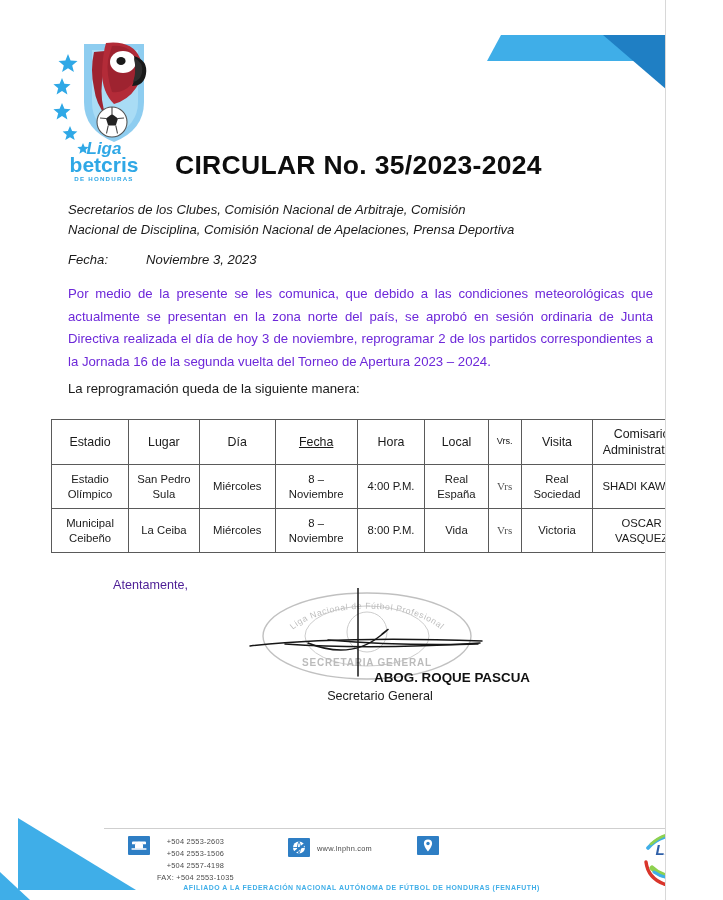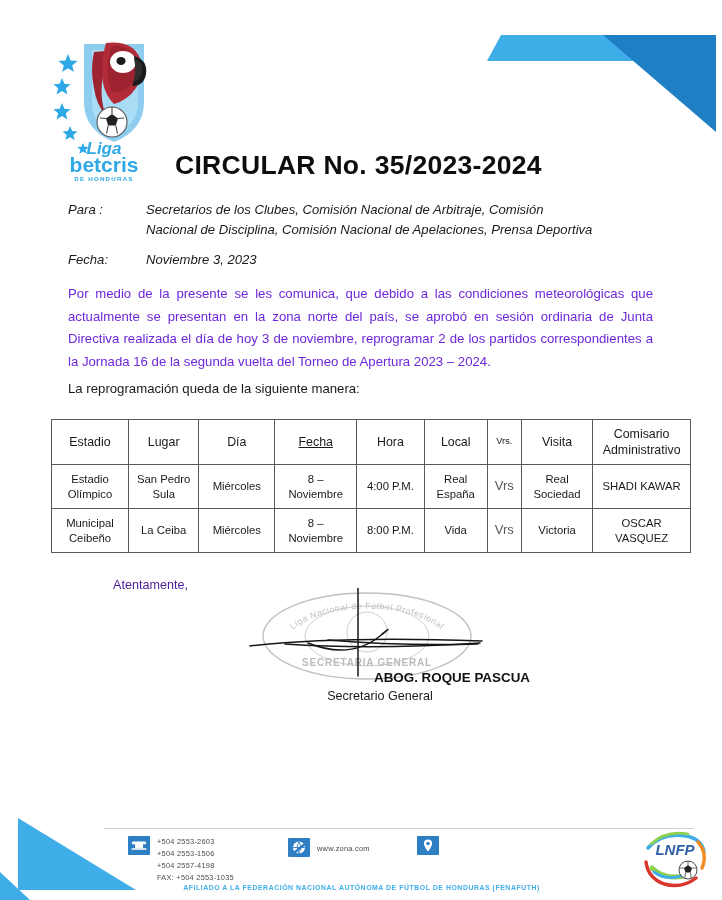--- a/index.html
+++ b/index.html
@@ -5,21 +5,21 @@
   html, body {
     margin: 0;
     padding: 0;
     background: #ffffff;
   }
   body {
     font-family: "Liberation Sans", sans-serif;
   }
   #page {
     position: relative;
-    width: 723px;
+    width: 666px;
     height: 900px;
     background: #ffffff;
     overflow: hidden;
     border-right: 1px solid #d8d8d8;
     box-sizing: border-box;
   }
 
   
   .deco { position: absolute; }
 
@@ -124,21 +124,21 @@
     border: 1px solid #5a5a5a;
     padding: 5px 4px;
     text-align: center;
     vertical-align: middle;
     font-weight: normal;
     line-height: 1.3;
   }
   #sched-table thead th { font-size: 12.4px; height: 34px; }
   #sched-table tbody td { height: 33px; }
   #sched-table th.c-vrs { font-size: 9.2px; }
-  #sched-table td.c-vrs { font-size: 13px; color: #555; }
+  #sched-table td.c-vrs { font-size: 11px; color: #555; font-family: Liberation Serif, serif; }
   td.align-left { text-align: left; padding-left: 7px; }
 
   .w-estadio { width: 78px; }
   .w-lugar   { width: 76px; }
   .w-dia     { width: 76px; }
   .w-fecha   { width: 82px; text-decoration: underline; }
   .w-hora    { width: 74px; }
   .w-local   { width: 62px; }
   .w-vrs     { width: 28px; }
   .w-visita  { width: 70px; }
@@ -205,21 +205,21 @@
   }
   .f-icon {
     width: 22px; height: 19px;
     background: #2E7EC4;
     flex: none;
     margin-right: 7px;
     border-radius: 1px;
     display: flex; align-items: center; justify-content: center;
   }
   .f-group { position: absolute; display: flex; align-items: flex-start; }
-  .f-text { font-size: 7.4px; color: #4a4a4a; line-height: 1.62; letter-spacing: 0.25px; }
+  .f-text { font-size: 7.4px; color: #4a4a4a; line-height: 1.62; letter-spacing: 0.25px; text-align: center; }
 
   #f-phone { left: 128px; top: 836px; }
   #f-web   { left: 288px; top: 838px; }
   #f-addr  { left: 417px; top: 836px; }
 
   #affiliation {
     position: absolute;
     left: 0;
     top: 884px;
     width: 723px;
@@ -278,21 +278,20 @@
       <text x="56" y="124" font-family="'Liberation Sans',sans-serif" font-size="17" font-style="italic" font-weight="bold" fill="#2FA8E6" text-anchor="middle">Liga</text>
       <text x="56" y="142" font-family="'Liberation Sans',sans-serif" font-size="21" font-weight="bold" fill="#2FA8E6" text-anchor="middle">betcris</text>
       <text x="56" y="151" font-family="'Liberation Sans',sans-serif" font-size="6.2" font-weight="bold" letter-spacing="1.2" fill="#2FA8E6" text-anchor="middle">DE HONDURAS</text>
     </svg>
   </div>
 
   <div id="doc-title">CIRCULAR No. 35/2023-2024</div>
 
   <div id="meta">
     <div class="meta-row">
-      <span class="meta-label">Para   :</span>
       <span class="meta-value">
         <span>Secretarios de los Clubes, Comisión Nacional de Arbitraje, Comisión</span>
         <span class="l2">Nacional de Disciplina, Comisión Nacional de Apelaciones, Prensa Deportiva</span>
       </span>
     </div>
     <div class="meta-row" style="margin-top:9px;">
       <span class="meta-label">Fecha:</span>
       <span class="meta-value">Noviembre 3, 2023</span>
     </div>
   </div>
@@ -415,21 +414,21 @@
   </div>
 
   <div class="f-group" id="f-web">
     <span class="f-icon">
       <svg viewBox="0 0 22 19" width="22" height="19">
         <circle cx="11" cy="9.5" r="6" fill="#ffffff"></circle>
         <path d="M5.2 9.5 h11.6 M11 3.5 q3.2 6 0 12 M11 3.5 q-3.2 6 0 12" stroke="#2E7EC4" stroke-width="0.9" fill="none"></path>
         <path d="M6.5 14.5 Q12 10 17 6" stroke="#2E7EC4" stroke-width="2.4" fill="none" stroke-linecap="round"></path>
       </svg>
     </span>
-    <span class="f-text" style="padding-top:5px;">www.zona.com</span>
+    <span class="f-text" style="padding-top:5px;">www.lnphn.com</span>
   </div>
 
   <div class="f-group" id="f-addr">
     <span class="f-icon">
       <svg viewBox="0 0 22 19" width="22" height="19">
         <path d="M11 3.4 a4.1 4.1 0 0 1 4.1 4.1 c0 3.1 -4.1 8 -4.1 8 s-4.1 -4.9 -4.1 -8 a4.1 4.1 0 0 1 4.1 -4.1 z" fill="#ffffff"></path>
         <circle cx="11" cy="7.5" r="1.7" fill="#2E7EC4"></circle>
       </svg>
     </span>
   </div>

